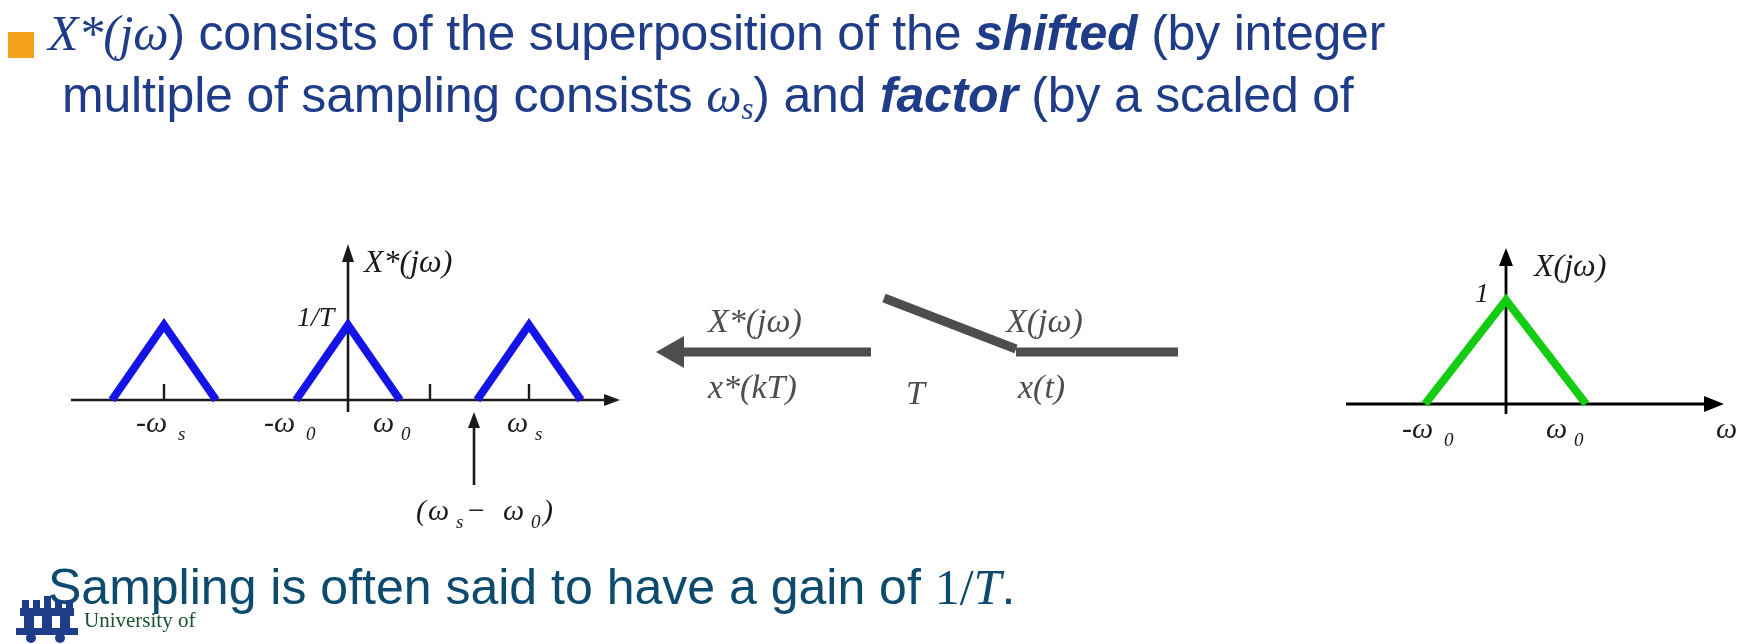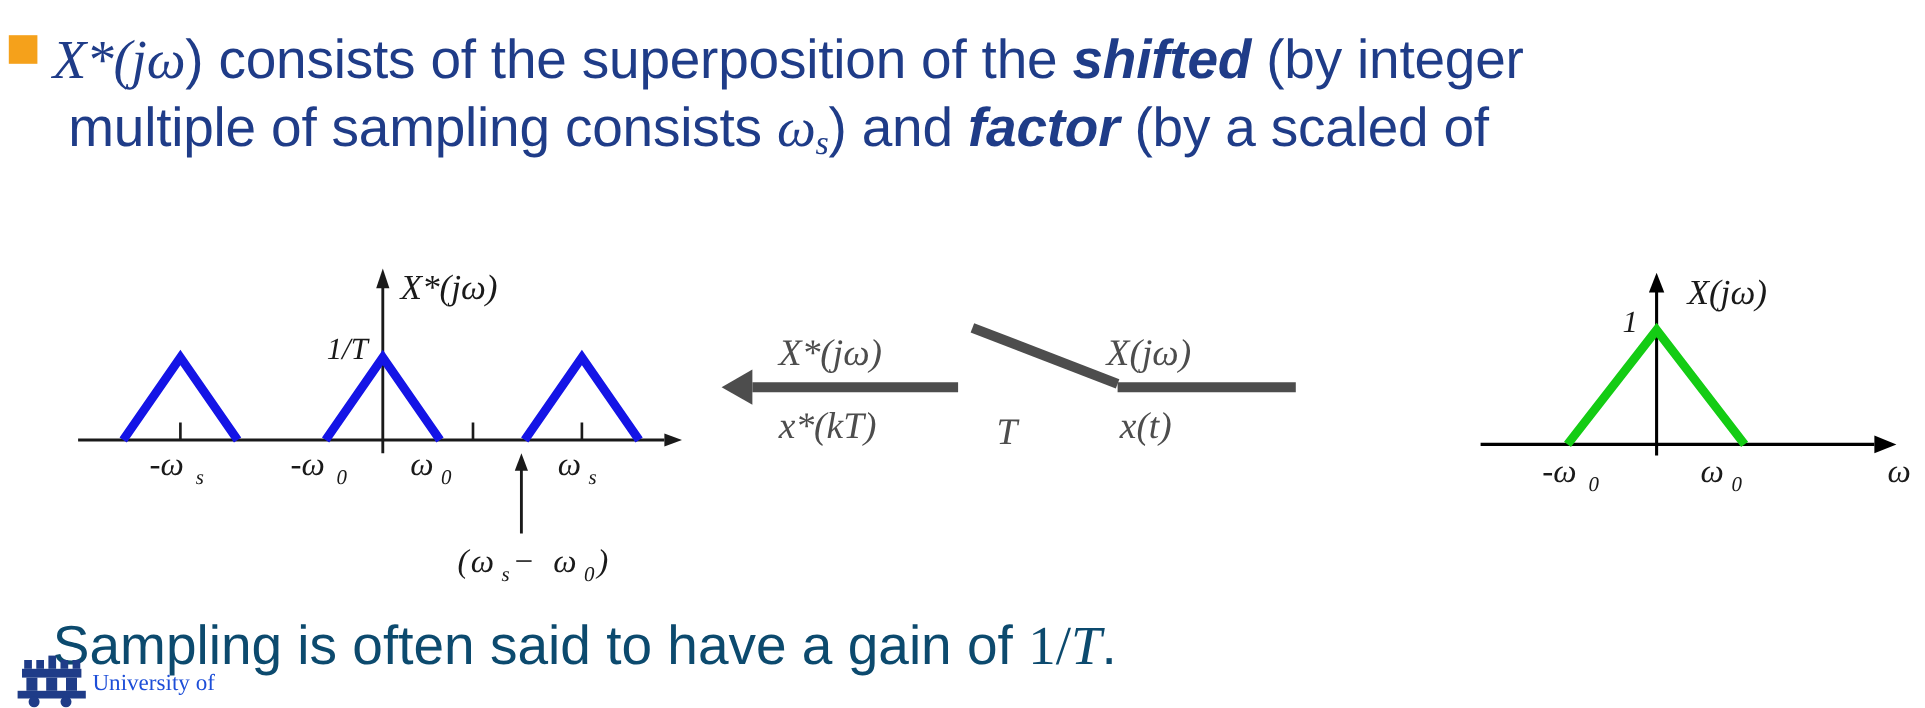--- a/index.html
+++ b/index.html
@@ -33,21 +33,20 @@
   .bullet-text {
     position: absolute;
     left: 48px;
     top: 0px;
     width: 1690px;
     color: #1F3C88;
     font-size: 50px;
     line-height: 62px;
     font-family: "Liberation Sans", sans-serif;
     letter-spacing: -0.2px;
-    margin-top: 21px;
   }
   .bullet-line {
     white-space: nowrap;
   }
   .bullet-line.l2 { padding-left: 14px; }
   .bullet-line.l3 { padding-left: 36px; }
   .mathi {
     font-family: "Liberation Serif", serif;
     font-style: italic;
   }
@@ -112,21 +111,21 @@
     position: absolute;
     left: 4px;
     top: 0px;
   }
   #logo .logotext {
     position: absolute;
     left: 74px;
     top: 20px;
     font-family: "Liberation Serif", serif;
     font-size: 21px;
-    color: #1d4ed8;
+    color: #14532d;
     line-height: 21px;
     white-space: nowrap;
   }
 </style>
 </head>
 <body>
 
 <div id="bullet-block">
   <div class="bullet-marker"></div>
   <div class="bullet-text">

